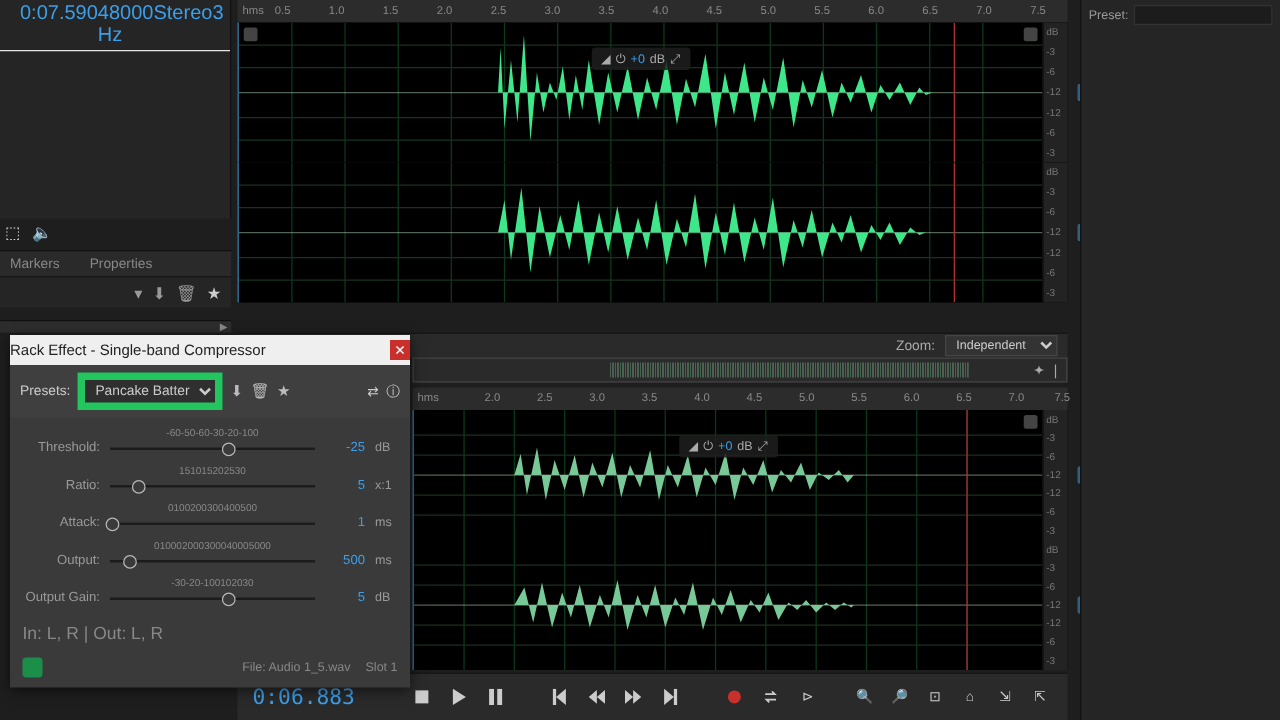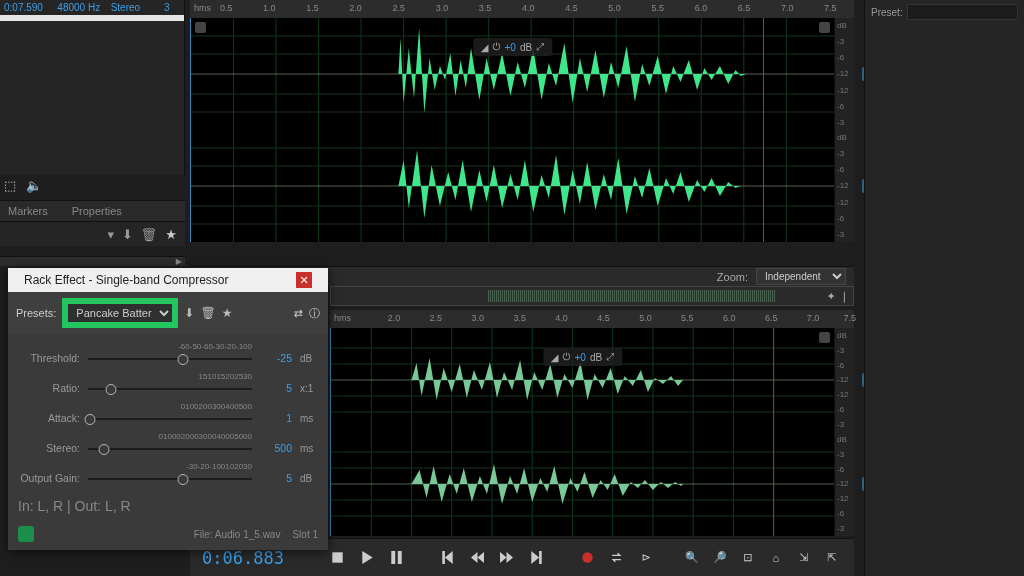--- a/index.html
+++ b/index.html
@@ -1,21 +1,21 @@
 <!DOCTYPE html>
 <html><head>
 <meta charset="utf-8">
 <style>
 * { margin: 0; padding: 0; box-sizing: border-box; font-family: "Segoe UI", Arial, sans-serif; }
 body { background: #1e1e1e; color: #aaa; font-size: 11px; width: 1024px; height: 576px; overflow: hidden; position: relative; }
 
 .top-info { position: absolute; top: 0; left: 0; width: 185px; height: 175px; background: #252525; border-right: 1px solid #111; }
 .info-header { display: flex; padding: 2px 4px; border-bottom: 1px solid #333; font-size: 10px; color: #999; }
 .info-col { flex: 1; }
-.info-row { display: flex; padding: 2px 4px; font-size: 10px; color: #3b9fea; border-bottom: 6px solid #e5e5e5; }
+.info-row { display: flex; padding: 2px 16px; font-size: 16px; color: #3b9fea; border-bottom: 1px solid #e5e5e5; }
 
 .icon-row { position: absolute; top: 178px; left: 4px; display: flex; gap: 10px; color: #ccc; font-size: 13px; }
 
 .tabs-row { position: absolute; top: 200px; left: 0; width: 185px; height: 22px; background: #2a2a2a; display: flex; align-items: center; padding: 0 8px; gap: 24px; font-size: 11px; color: #888; border-top: 1px solid #111; border-bottom: 1px solid #111; }
 .toolbar-row { position: absolute; top: 222px; left: 0; width: 185px; height: 24px; background: #252525; display: flex; align-items: center; justify-content: flex-end; gap: 8px; padding: 0 8px; color: #999; font-size: 13px; }
 .toolbar-row .star { color: #ccc; }
 
 .scroll-hint { position: absolute; top: 256px; left: 0; width: 185px; height: 10px; background: #2d2d2d; border-top: 1px solid #111; }
 .scroll-hint::after { content: "▶"; position: absolute; right: 3px; font-size: 8px; color: #888; }
 
@@ -47,30 +47,30 @@
 .overview-wave { position: absolute; left: 30%; right: 15%; top: 3px; bottom: 3px; background: repeating-linear-gradient(90deg, rgba(120,180,140,.4) 0 1px, transparent 1px 2px); }
 .ov-tools { position: absolute; right: 0; top: 0; height: 100%; display: flex; align-items: center; gap: 4px; padding-right: 4px; }
 
 .lower-waveform { position: absolute; top: 310px; left: 330px; right: 170px; bottom: 40px; background: #1a1a1a; }
 
 .right-panel { position: absolute; top: 0; right: 0; width: 160px; height: 100%; background: #252525; border-left: 1px solid #111; padding: 4px 6px; }
 .preset-field { display: flex; align-items: center; gap: 4px; font-size: 10px; color: #999; }
 .preset-input { flex: 1; background: #1c1c1c; border: 1px solid #333; height: 16px; }
 
 .effect-dialog { position: absolute; top: 268px; left: 8px; width: 320px; background: #3a3a3a; box-shadow: 0 2px 10px rgba(0,0,0,.6); color: #ccc; font-size: 11px; z-index: 10; }
-.dlg-title { background: #efefef; color: #222; padding: 4px 16px; font-size: 12px; display: flex; justify-content: space-between; align-items: center; }
+.dlg-title { background: #efefef; color: #222; padding: 4px 0; font-size: 12px; display: flex; justify-content: space-between; align-items: center; }
 .close-x { background: #c9302c; color: #fff; width: 16px; height: 16px; display: flex; align-items: center; justify-content: center; font-size: 11px; cursor: pointer; }
 .dlg-preset { display: flex; align-items: center; gap: 6px; padding: 6px 8px; background: #3f3f3f; }
 .dlg-preset select { flex: 1; background: #2f2f2f; border: 6px solid #22c55e; color: #ccc; padding: 2px 4px; font-size: 11px; }
 .dlg-preset .icons { display: flex; gap: 6px; color: #bbb; font-size: 12px; }
 .dlg-body { padding: 8px 10px 4px; }
 .param { display: flex; align-items: flex-end; gap: 8px; margin-bottom: 6px; }
 .param-label { width: 62px; text-align: right; color: #999; font-size: 10.5px; padding-bottom: 2px; }
 .slider-wrap { flex: 1; position: relative; height: 24px; }
-.ticks { display: flex; justify-content: flex-end; font-size: 8px; color: #888; }
+.ticks { display: flex; justify-content: center; font-size: 8px; color: #888; }
 .slider-track { position: absolute; bottom: 6px; left: 0; right: 0; height: 2px; background: #1c1c1c; }
 .slider-thumb { position: absolute; bottom: 1px; width: 11px; height: 11px; border: 1.5px solid #b8b8b8; border-radius: 50%; transform: translateX(-50%); background: #3a3a3a; }
 .param-val { width: 32px; color: #3b9fea; text-align: right; font-size: 10.5px; padding-bottom: 2px; }
 .param-unit { width: 18px; color: #999; font-size: 10px; padding-bottom: 2px; }
 .dlg-foot { display: flex; justify-content: space-between; align-items: center; padding: 6px 10px 8px; color: #888; font-size: 10px; }
 .dlg-foot-right { display: flex; gap: 12px; justify-content: center; }
 .power { width: 16px; height: 16px; background: #1b8f4a; border-radius: 3px; }
 
 .transport { position: absolute; bottom: 0; left: 190px; right: 170px; height: 38px; background: #2a2a2a; border-top: 1px solid #111; display: flex; align-items: center; padding: 0 12px; gap: 14px; }
 .time-disp { color: #3b9fea; font-size: 17px; font-family: Consolas, monospace; width: 130px; }
@@ -402,21 +402,21 @@
             <span>400</span>
             <span>500</span>
           </div>
     <div class="slider-track"></div>
     <div class="slider-thumb" style="left:1%"></div>
   </div>
   <div class="param-val">1</div>
   <div class="param-unit">ms</div>
       </div>
       <div class="param">
-        <div class="param-label">Stereo:</div>
+        <div class="param-label">Output:</div>
   <div class="slider-wrap">
     <div class="ticks">
             <span>0</span>
             <span>1000</span>
             <span>2000</span>
             <span>3000</span>
             <span>4000</span>
             <span>5000</span>
           </div>
     <div class="slider-track"></div>

